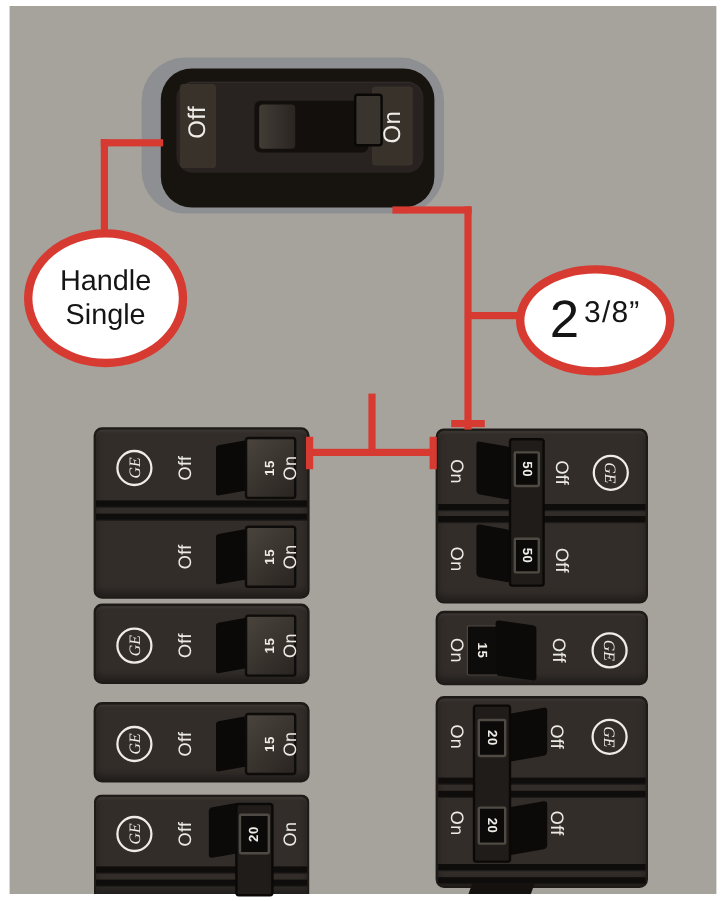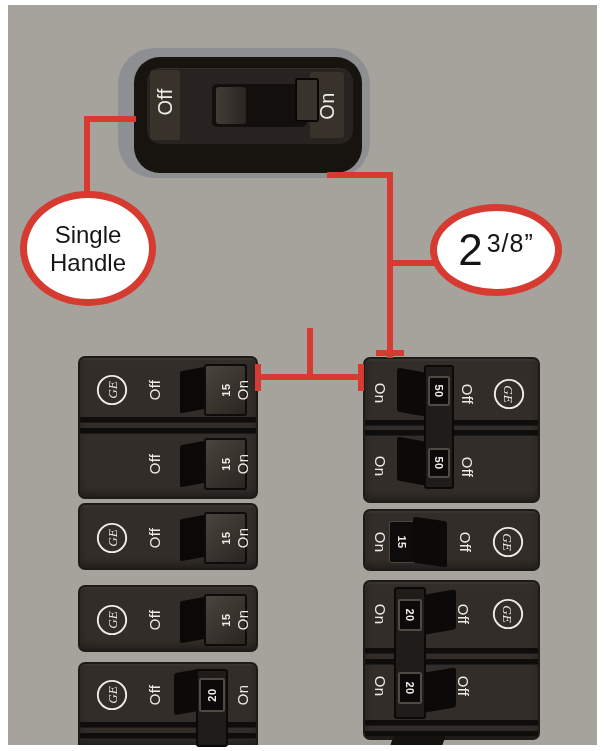--- a/index.html
+++ b/index.html
@@ -250,20 +250,20 @@
   <div class="rl" style="left:387px; top:172px; width:6px;   height:186px;"></div>
   <div class="rl" style="left:376px; top:350px; width:28px;  height:6px;"></div>
   <div class="rl" style="left:389px; top:260px; width:46px;  height:6px;"></div>
   <div class="rl" style="left:307px; top:328px; width:6px;   height:50px;"></div>
   <div class="rl" style="left:258px; top:374px; width:104px; height:6px;"></div>
   <div class="rl" style="left:255px; top:364px; width:6px;   height:27px;"></div>
   <div class="rl" style="left:358px; top:364px; width:6px;   height:27px;"></div>
 
   <div class="oval" style="left:20px; top:191px; width:136px; height:115px;">
     <div class="lines">
+      <div>Handle</div>
       <div>Single</div>
-      <div>Handle</div>
-    </div>
-  </div>
-  <div class="oval" style="left:430px; top:204px; width:132px; height:92px;">
+    </div>
+  </div>
+  <div class="oval" style="left:430px; top:221px; width:132px; height:92px;">
     <div><span class="whole">2</span><span class="frac">3/8”</span></div>
   </div>
 </div>
 
 </body></html>

